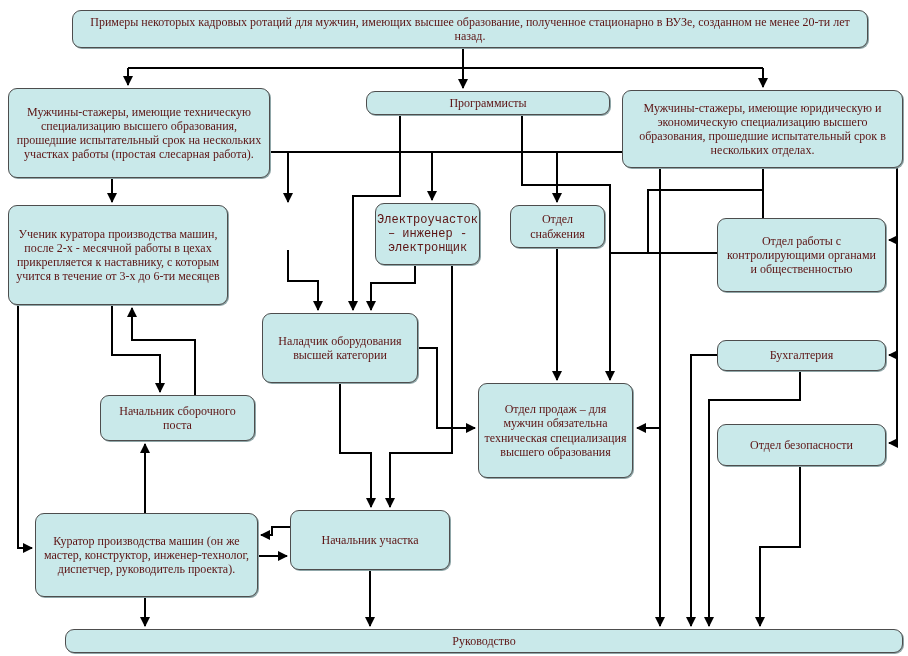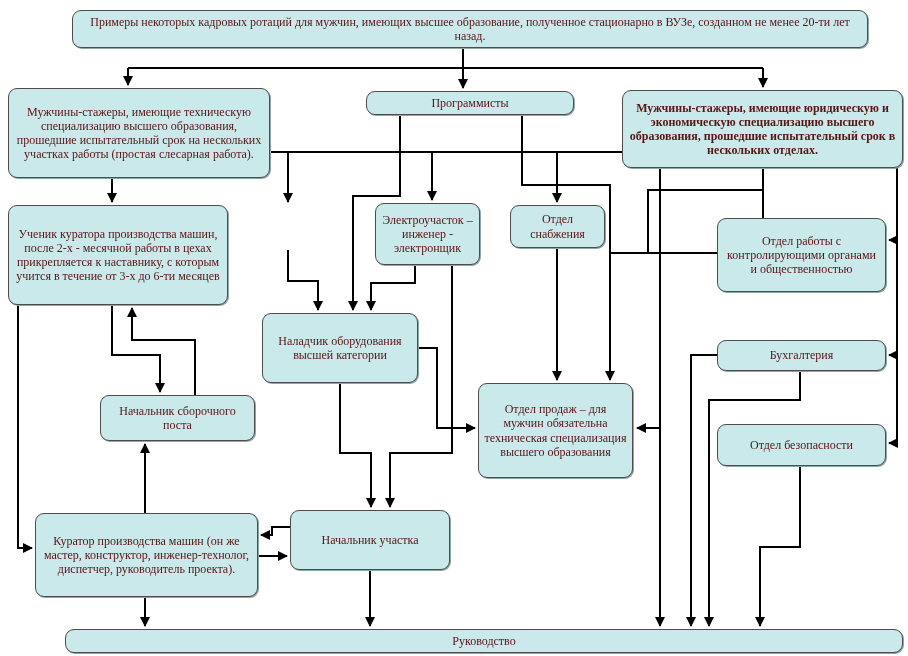--- a/index.html
+++ b/index.html
@@ -66,28 +66,28 @@
     <path class="arr" d="M897,355 L889,355"></path>
     <path class="arr" d="M717,355 L691,355 L691,626"></path>
     <path class="arr" d="M800,371 L800,400 L709,400 L709,626"></path>
     <path class="arr" d="M800,466 L800,547 L760,547 L760,626"></path>
   </svg>
 
   <div class="node" style="left:72px;top:10px;width:796px;height:38px;">Примеры некоторых кадровых ротаций для мужчин, имеющих высшее образование, полученное стационарно в ВУЗе, созданном не менее 20-ти лет назад.</div>
 
   <div class="node" style="left:8px;top:88px;width:262px;height:90px;">Мужчины-стажеры, имеющие техническую специализацию высшего образования, прошедшие испытательный срок на нескольких участках работы (простая слесарная работа).</div>
 
-  <div class="node" style="left:366px;top:91px;width:208px;height:24px;">Программисты</div>
+  <div class="node" style="left:366px;top:91px;width:244px;height:24px;">Программисты</div>
 
-  <div class="node" style="left:622px;top:90px;width:281px;height:78px;font-weight:bold;">Мужчины-стажеры, имеющие юридическую и экономическую специализацию высшего образования, прошедшие испытательный срок в нескольких отделах.</div>
+  <div class="node" style="left:622px;top:90px;width:281px;height:78px;">Мужчины-стажеры, имеющие юридическую и экономическую специализацию высшего образования, прошедшие испытательный срок в нескольких отделах.</div>
 
   <div class="node" style="left:8px;top:205px;width:220px;height:100px;">Ученик куратора производства машин, после 2-х - месячной работы в цехах прикрепляется к наставнику, с которым учится в течение от 3-х до 6-ти месяцев</div>
 
 
-  <div class="node" style="left:375px;top:203px;width:105px;height:62px;">Электроучасток – инженер - электронщик</div>
+  <div class="node" style="left:375px;top:203px;width:105px;height:62px;font-family:Liberation Mono, monospace;">Электроучасток – инженер - электронщик</div>
 
   <div class="node" style="left:717px;top:218px;width:169px;height:74px;">Отдел работы с контролирующими органами и общественностью</div>
 
   <div class="node" style="left:510px;top:205px;width:95px;height:43px;">Отдел снабжения</div>
 
   <div class="node" style="left:262px;top:313px;width:156px;height:70px;">Наладчик оборудования высшей категории</div>
 
   <div class="node" style="left:717px;top:340px;width:169px;height:31px;">Бухгалтерия</div>
 
   <div class="node" style="left:478px;top:383px;width:155px;height:95px;">Отдел продаж – для мужчин обязательна техническая специализация высшего образования</div>

